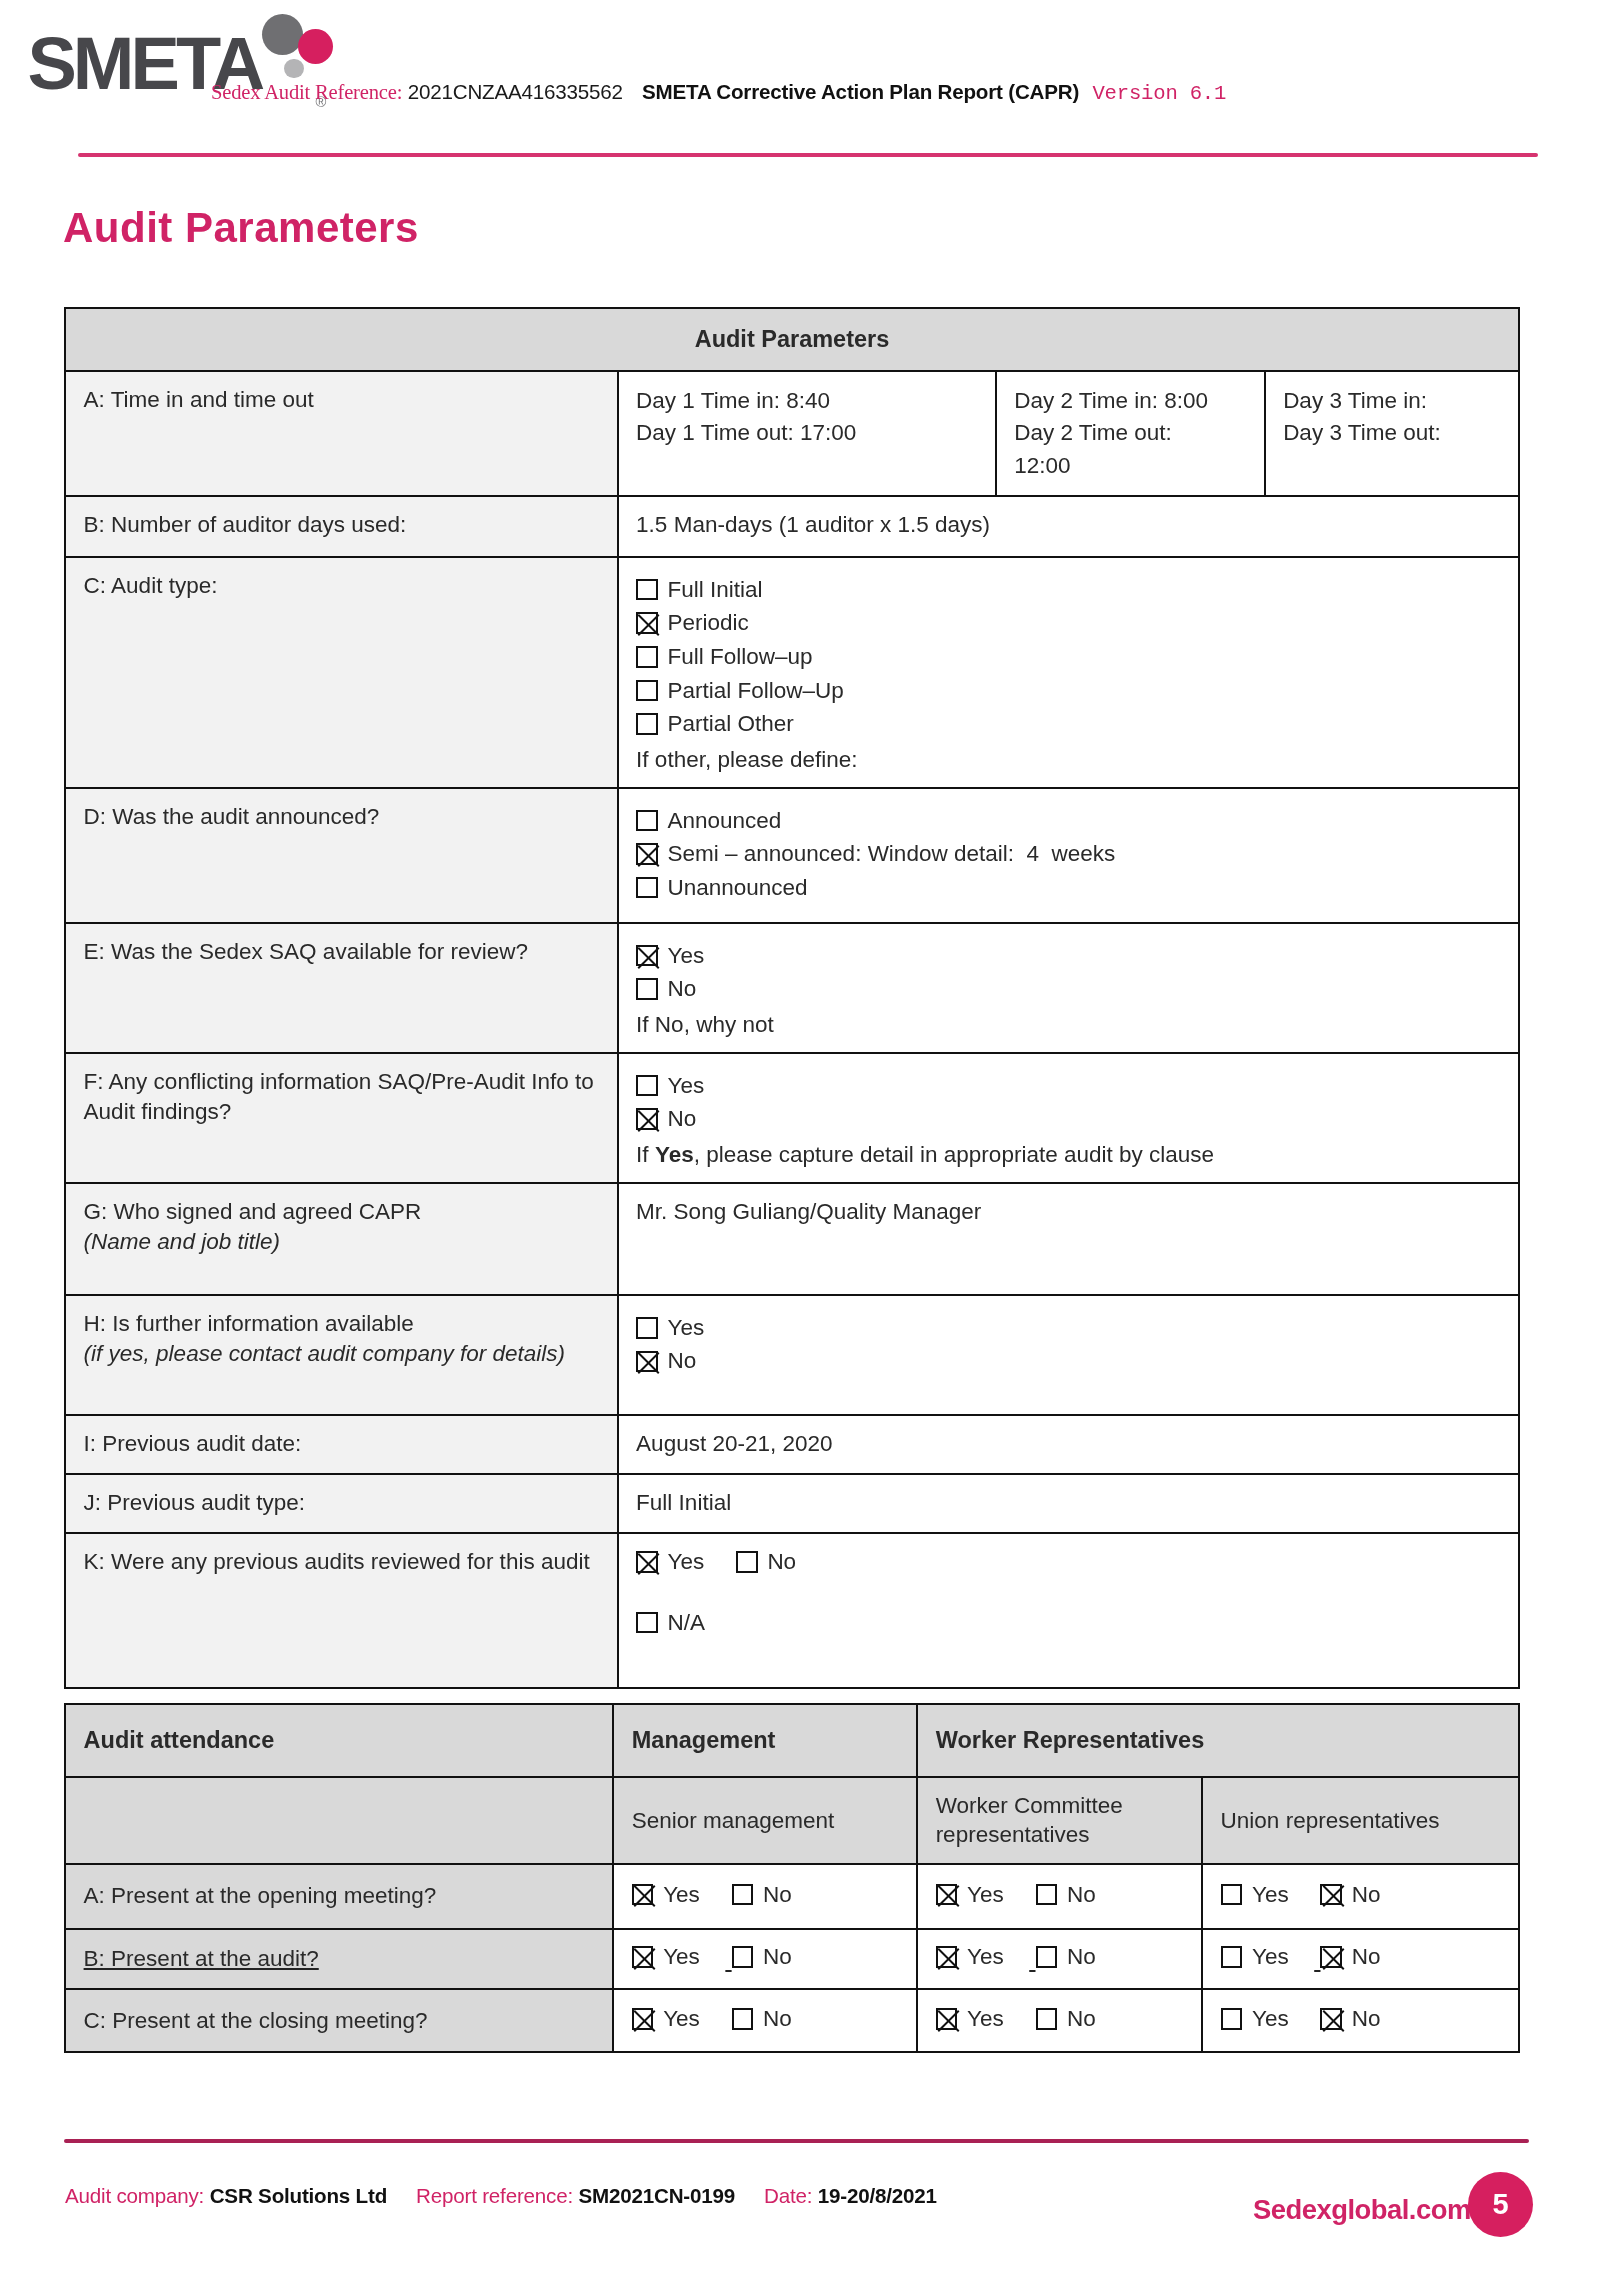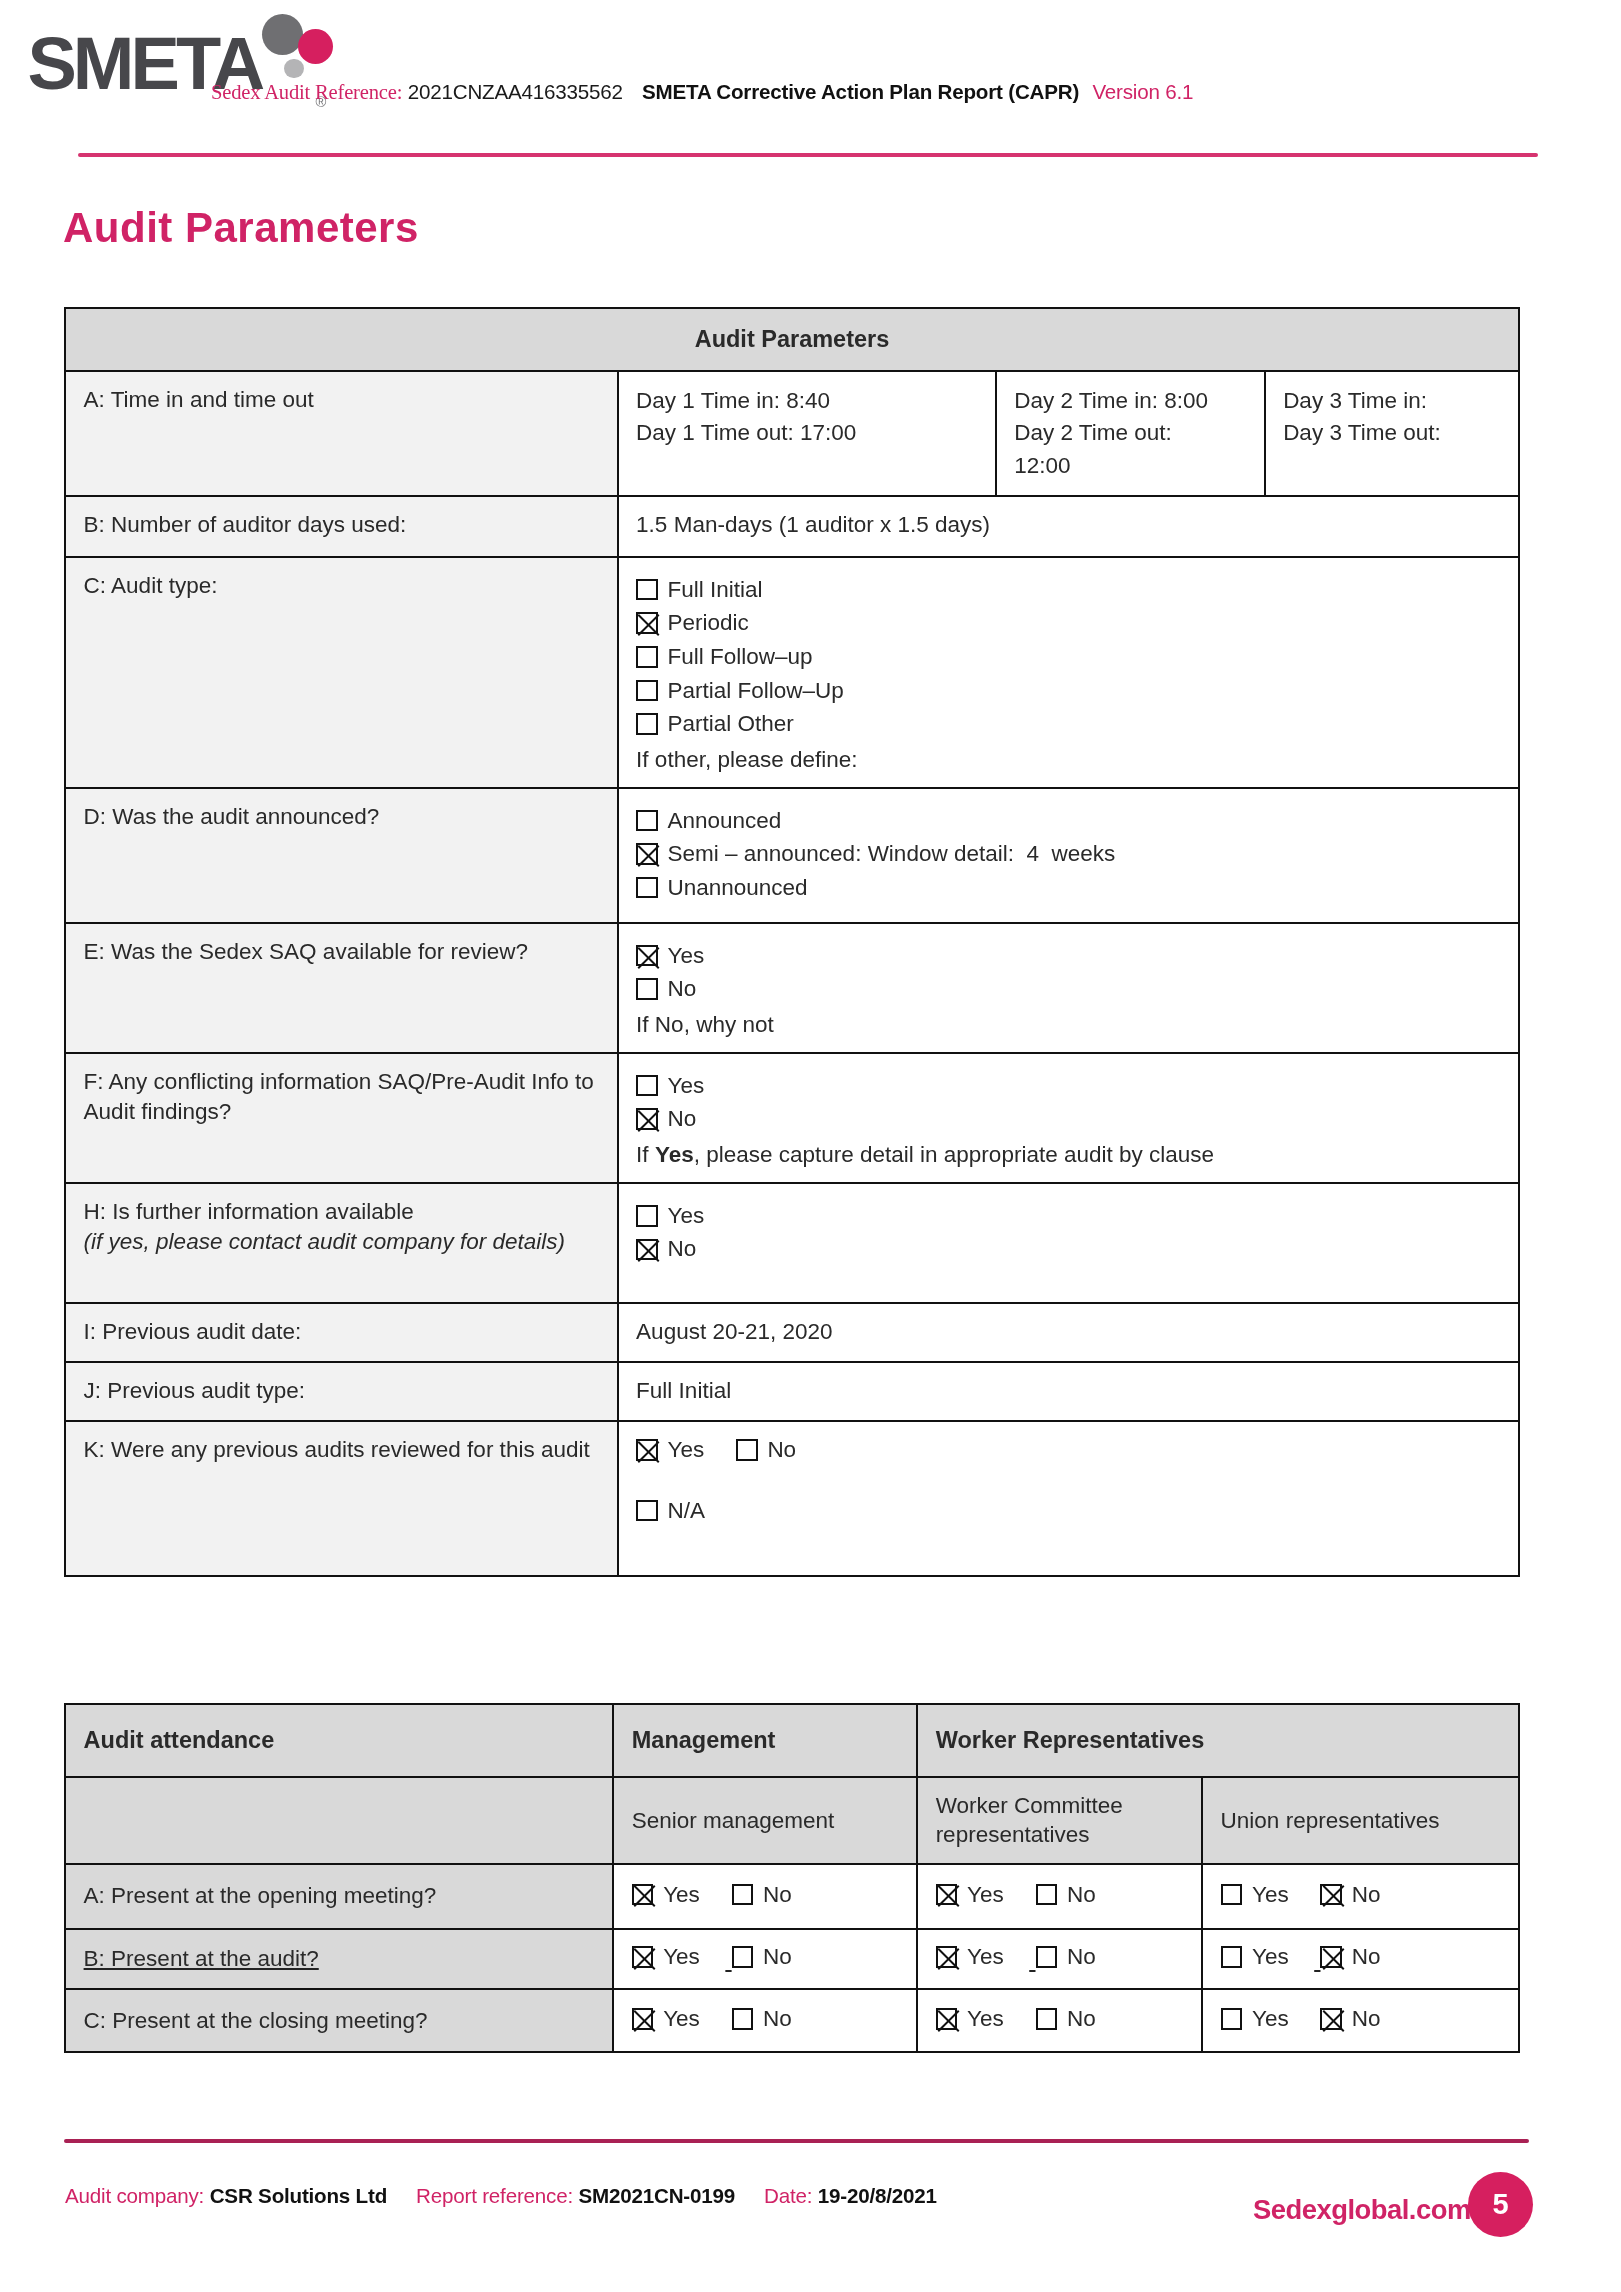--- a/index.html
+++ b/index.html
@@ -12,21 +12,21 @@
   .dot { position:absolute; border-radius:50%; }
   .dot-big   { width:41px; height:41px; background:#6f6f72; left:235px; top:5.9px; }
   .dot-pink  { width:35px; height:35px; background:#d61f5f; left:271px; top:21.6px; }
   .dot-small { width:19.6px; height:19.6px; background:#b4b4b6; left:257px; top:51px; }
   .reg-mark { position:absolute; left:288px; top:86px; font-size:14.7px; color:#77777a; }
 
   .ref-line { position:absolute; left:211px; top:80px; font-size:20.6px; letter-spacing:-0.2px; white-space:nowrap; }
   .ref-label { color:#d02366;font-family:Liberation Serif, serif; }
   .ref-value { color:#1a1a1a; margin-right:13.7px; }
   .ref-title { color:#111; font-weight:bold; margin-right:7.8px; }
-  .ref-version { color:#d02366; }
+  .ref-version { color:#d02366;font-family:Liberation Mono, monospace; }
 
   .rule-top { position:absolute; left:78px; top:153px; width:1460px; height:3.9px; background:#d6336f; border-radius:2px; }
 
   .page-title { position:absolute; left:63px; top:204px; font-size:42px; font-weight:bold; color:#d02366; letter-spacing:0.5px; }
 
   
   .tbl1-pos { position:absolute; left:64px; top:307px; }
   .tbl2-pos { position:absolute; left:64px; top:1703px; }
   table { border-collapse:collapse; width:1456px; table-layout:fixed; }
   td { border:2px solid #111; font-size:22.5px; line-height:1.32; padding:12.7px 17.6px; vertical-align:top; color:#2a2a2a; }
@@ -188,20 +188,27 @@
           <span class="opt-label">Yes</span>
         </div>
         <div class="opt">
           <span class="cb checked"></span>
           <span class="opt-label">No</span>
         </div>
         <div class="note"><span>If </span><b>Yes</b><span>, please capture detail in appropriate audit by clause</span></div>
       </td>
     </tr>
 
+    <tr class="trG">
+      <td class="lbl">
+        <div>G: Who signed and agreed CAPR</div>
+        <div class="lbl-note">(Name and job title)</div>
+      </td>
+      <td colspan="3">Mr. Song Guliang/Quality Manager</td>
+    </tr>
 
     <tr class="trH2">
       <td class="lbl">
         <div>H: Is further information available</div>
         <div class="lbl-note">(if yes, please contact audit company for details)</div>
       </td>
       <td colspan="3">
         <div class="opt">
           <span class="cb"></span>
           <span class="opt-label">Yes</span>

